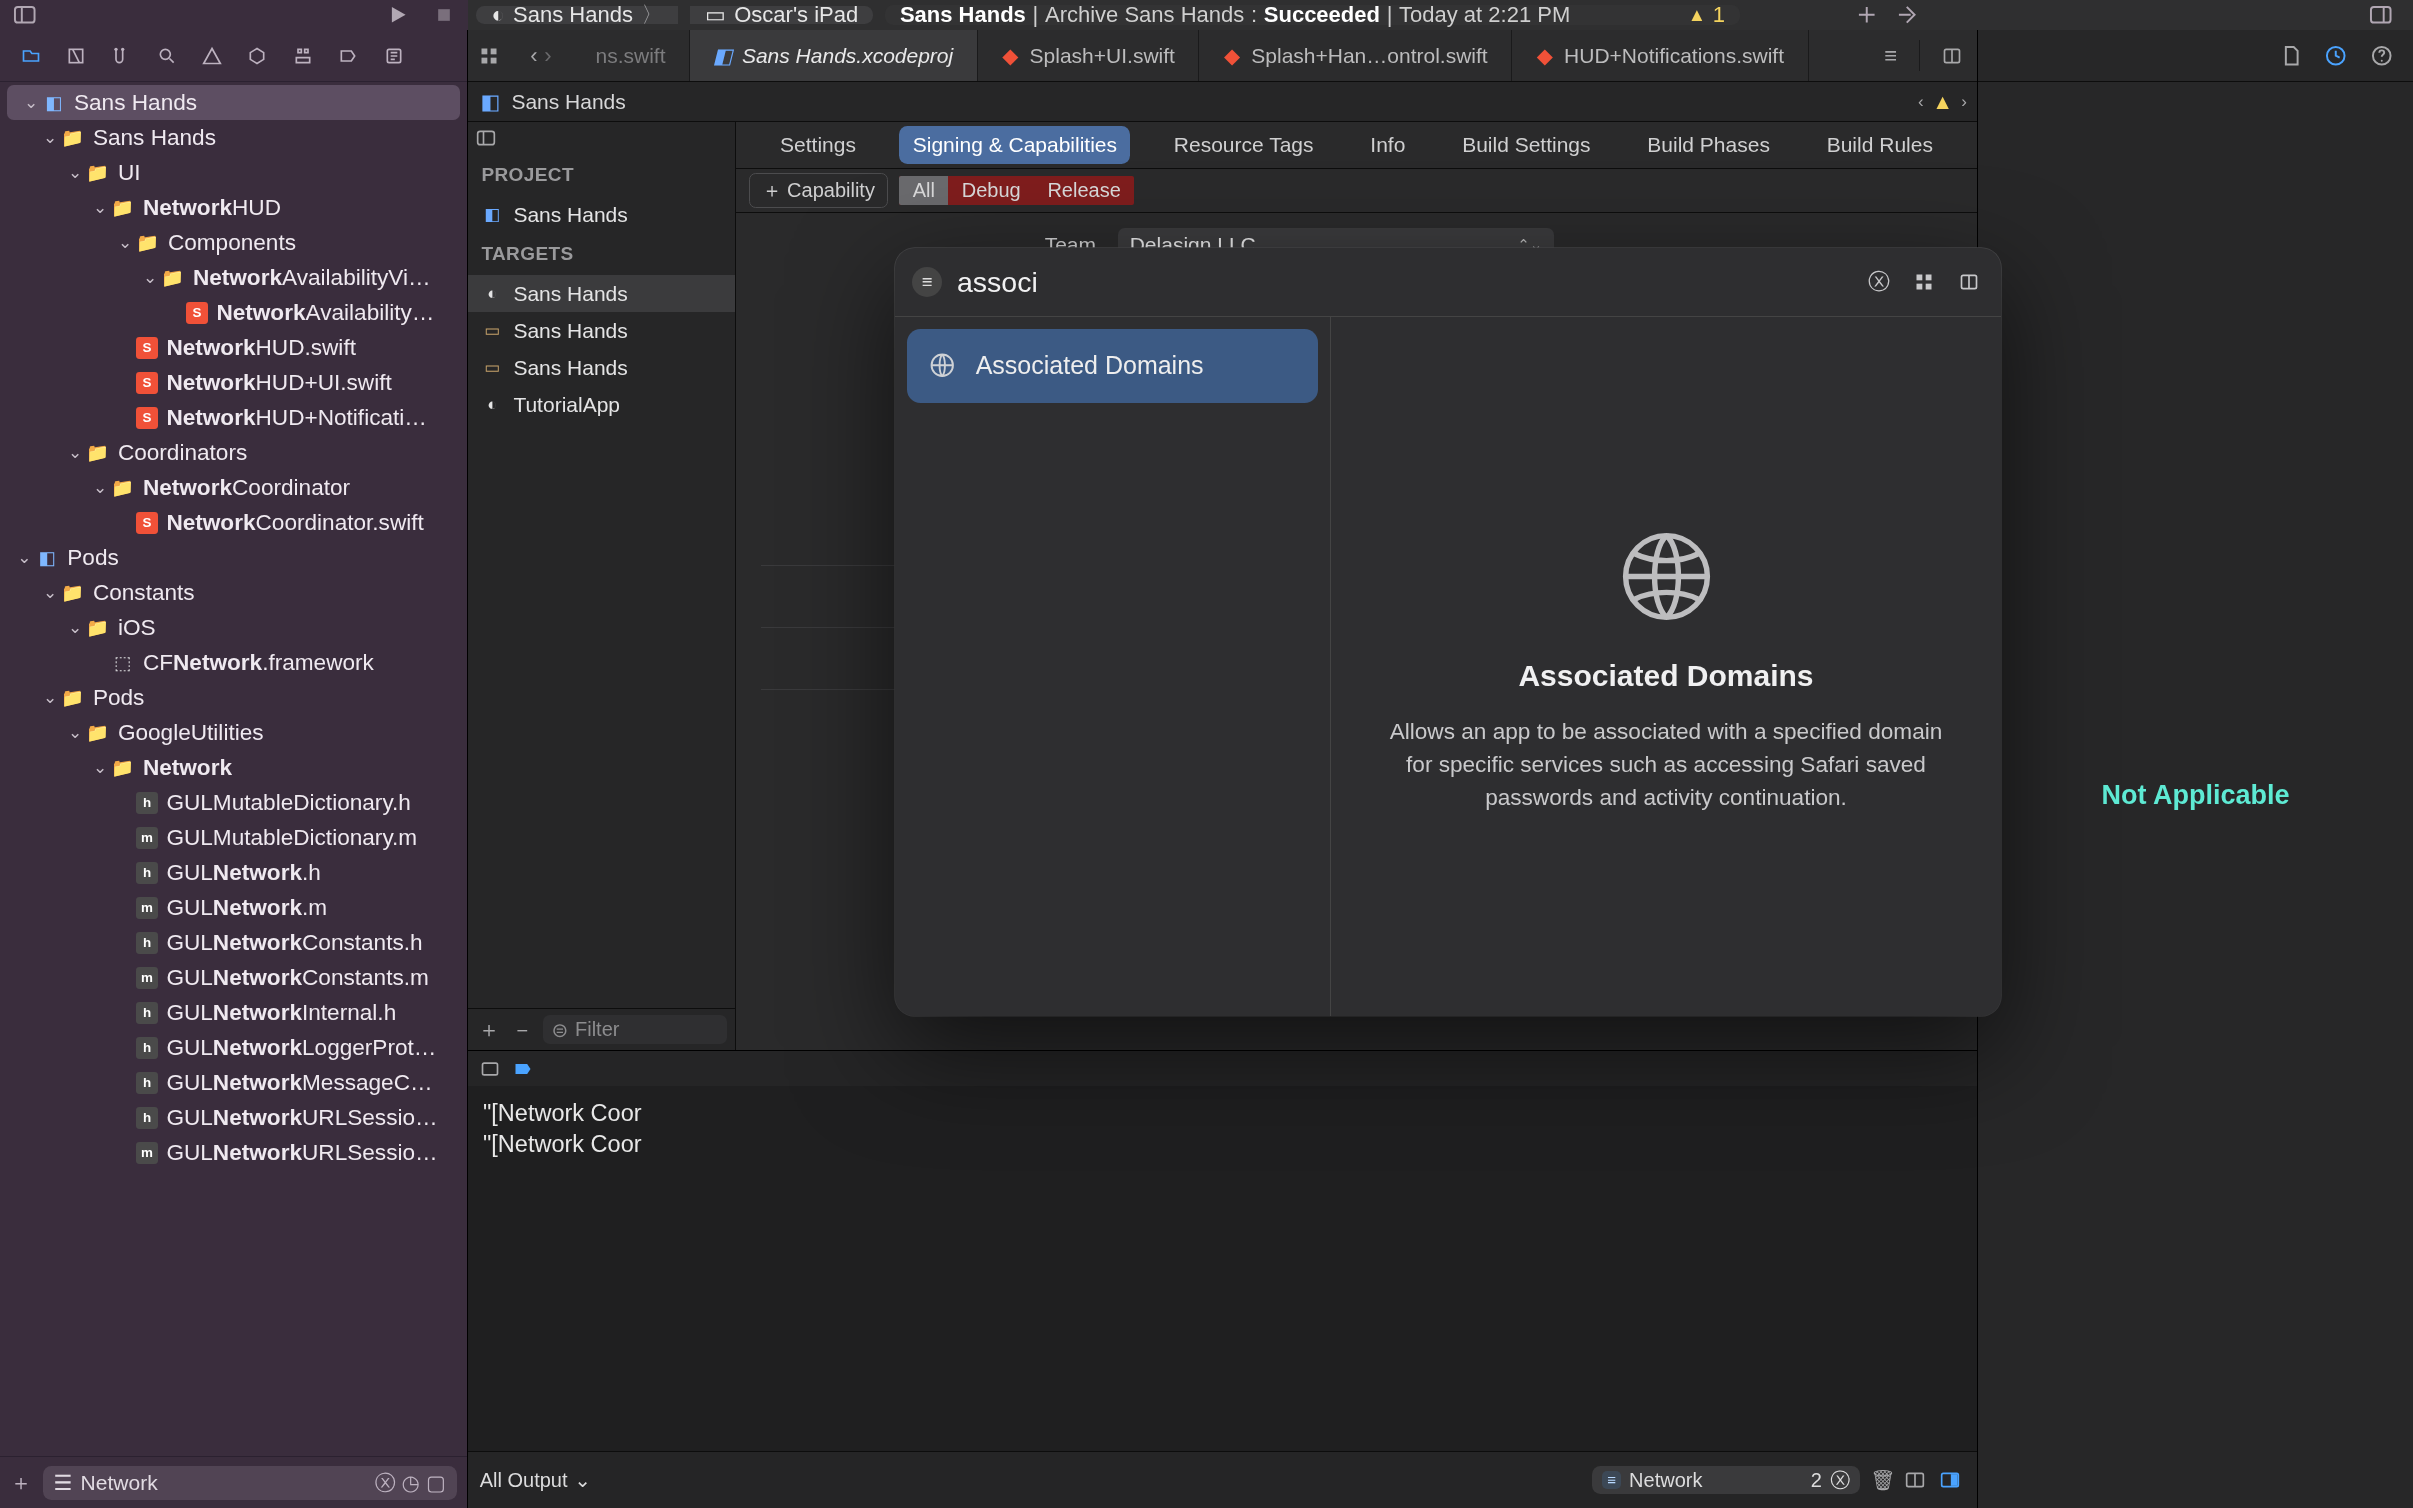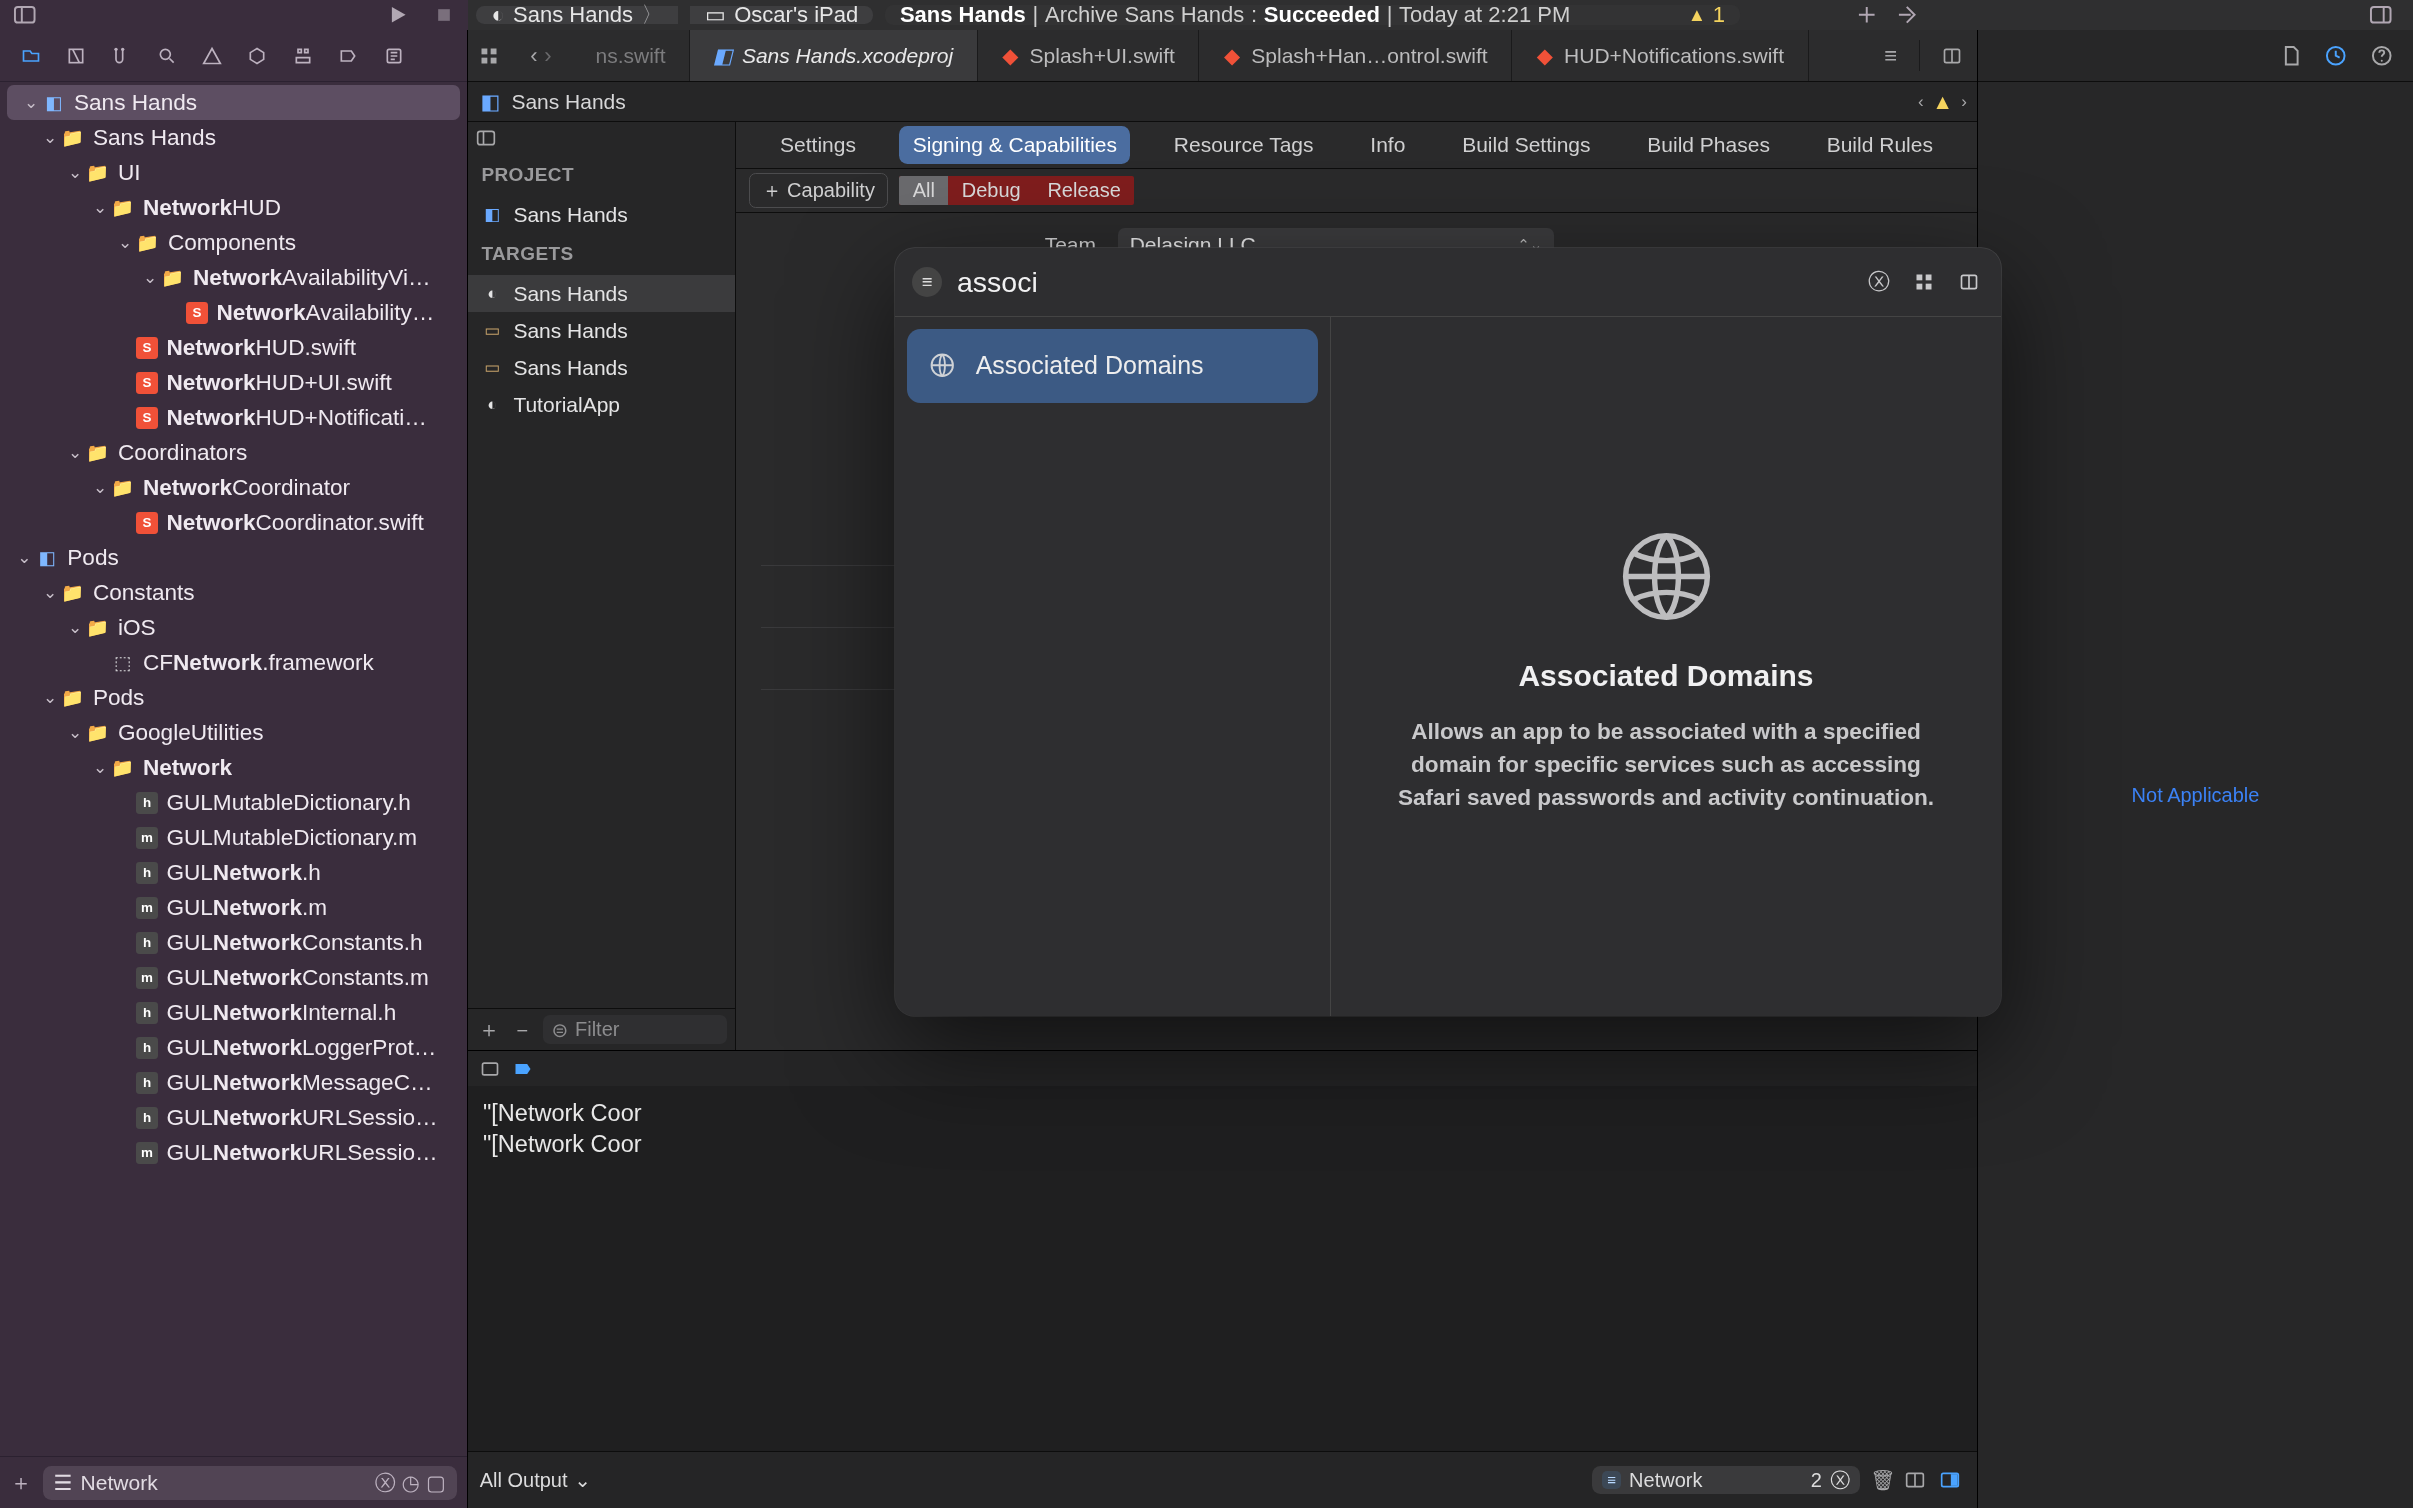--- a/index.html
+++ b/index.html
@@ -118,27 +118,27 @@
 .popover .ph input{ flex:1; background:transparent; border:none; outline:none; color:#f1f1f2; font-size:28.5px; font-weight:500;}
 .popover .ph .ctl{ width:30px; height:30px; display:flex; align-items:center; justify-content:center; color:#c8c8ca; cursor:pointer;}
 .popover .pb{ display:grid; grid-template-columns: 436px 1fr;}
 .popover .plist{ padding:11.7px; border-right:0.8px solid #444;}
 .popover .pli{ display:flex; align-items:center; gap:15px; height:74px; border-radius:13.4px; padding:0 17px; color:#eee; font-size:25px; cursor:pointer;}
 .popover .pli.sel{ background:#3c5a84;}
 .popover .pli .pliicon{ width:37px; height:37px; color:#cfd2d6; display:flex; align-items:center; justify-content:center;}
 .popover .pdetail{ display:flex; flex-direction:column; align-items:center; justify-content:center; padding:34px 50px; text-align:center; gap:23.5px;}
 .popover .pdetail .bigicon{ width:117px; height:117px; color:#bdbdbf; display:flex; align-items:center; justify-content:center;}
 .popover .pdetail h2{ font-size:30px; font-weight:700; color:#f0f0f1;}
-.popover .pdetail p{ font-size:22.6px; color:#c9c9cb; max-width:603px; line-height:1.45;font-weight:bold;}
+.popover .pdetail p{ font-size:22.6px; color:#c9c9cb; max-width:603px; line-height:1.45;}
 
 
 .inspector{ background:#272728; border-left:0.8px solid #000; display:flex; flex-direction:column;}
 .inspector .ibar{ height:52px; display:flex; align-items:center; justify-content:flex-end; gap:22px; padding:0 20px; color:#a8a8aa; border-bottom:0.8px solid #0d0d0d;}
 .inspector .ibody{ flex:1; display:flex; align-items:center; justify-content:center;}
-.inspector .ibody span{ color:#3b82f6; font-size:20px;}
+.inspector .ibody span{ color:#5eead4; font-size:27px;font-weight:bold;}
 
 svg{ width:1em; height:1em; display:block;}
 .icon-sm{ font-size:20px; }
 .icon-md{ font-size:23.5px; }
 .icon-lg{ font-size:28.5px; }
 </style>
 </head>
 <body>
 
 <div class="toolbar">

